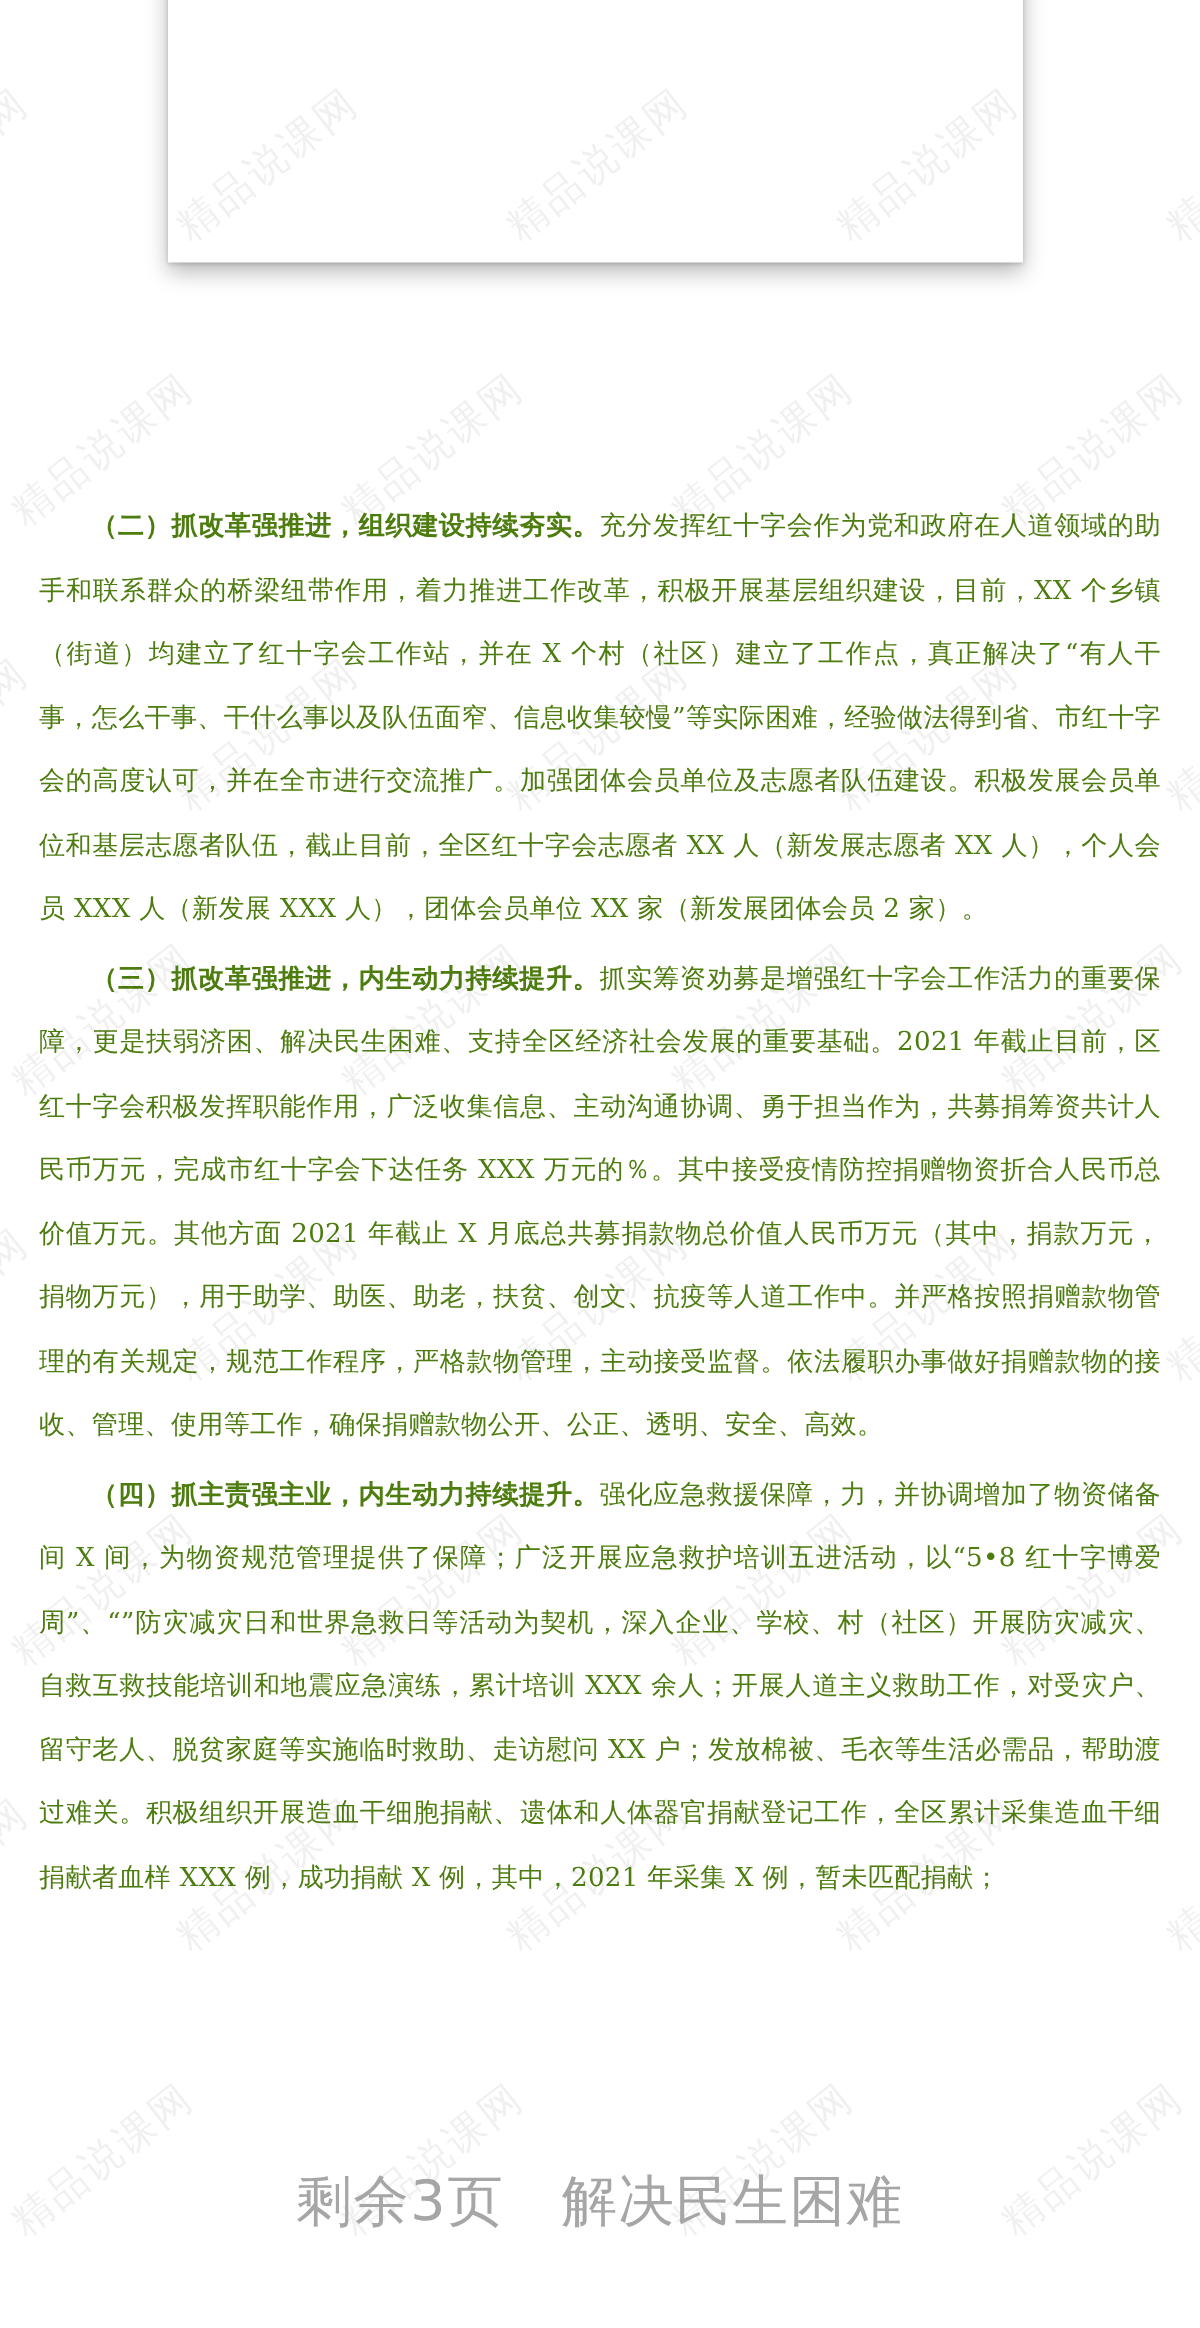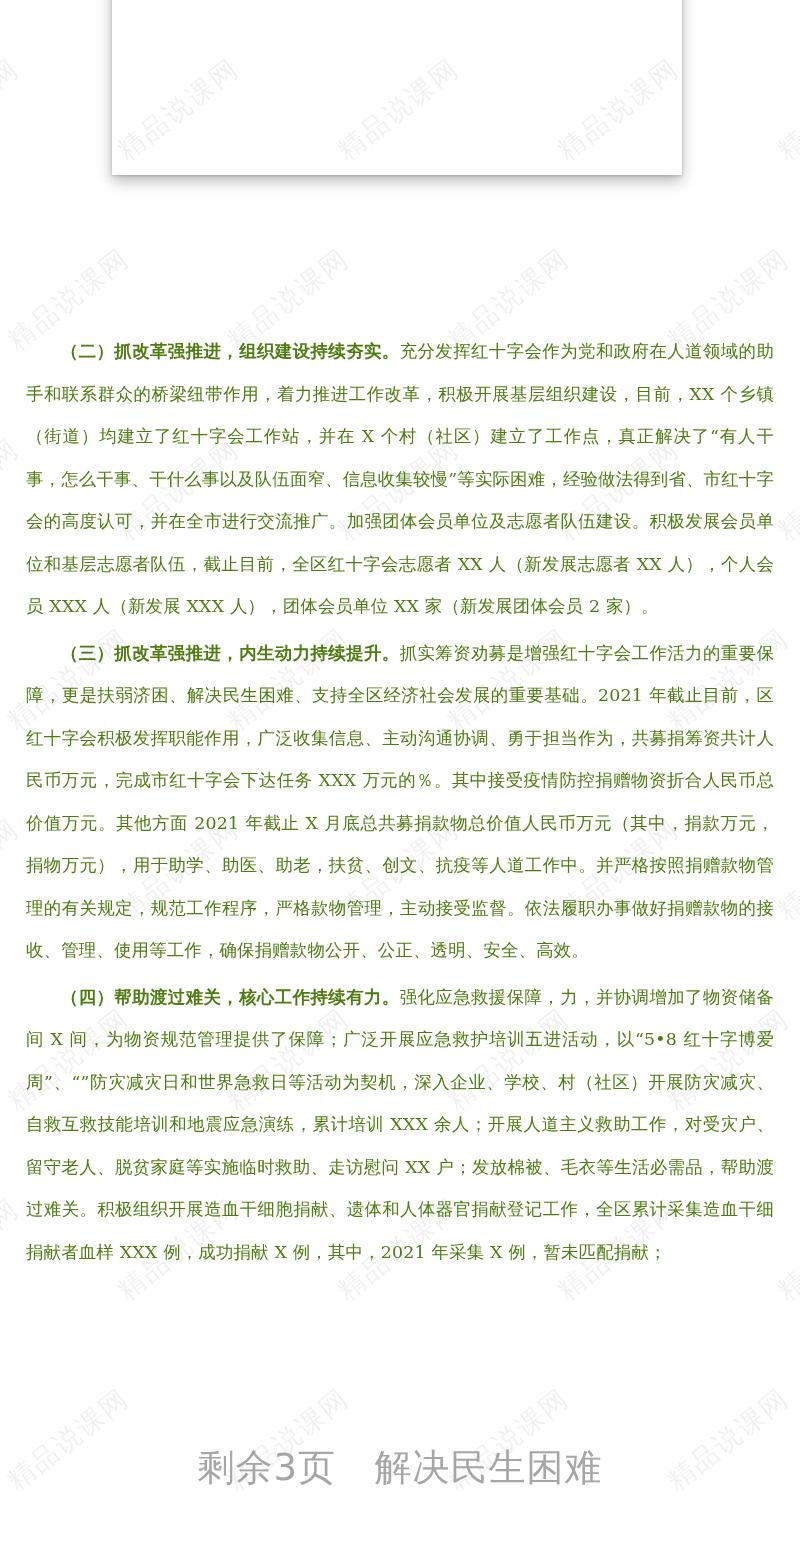--- a/index.html
+++ b/index.html
@@ -125,21 +125,21 @@
 
   <p class="para">
     <span class="lead">（二）抓改革强推进，组织建设持续夯实。</span><span>充分发挥红十字会作为党和政府在人道领域的助手和联系群众的桥梁纽带作用，着力推进工作改革，积极开展基层组织建设，目前，XX 个乡镇（街道）均建立了红十字会工作站，并在 X 个村（社区）建立了工作点，真正解决了“有人干事，怎么干事、干什么事以及队伍面窄、信息收集较慢”等实际困难，经验做法得到省、市红十字会的高度认可，并在全市进行交流推广。加强团体会员单位及志愿者队伍建设。积极发展会员单位和基层志愿者队伍，截止目前，全区红十字会志愿者 XX 人（新发展志愿者 XX 人），个人会员 XXX 人（新发展 XXX 人），团体会员单位 XX 家（新发展团体会员 2 家）。</span>
   </p>
 
   <p class="para">
     <span class="lead">（三）抓改革强推进，内生动力持续提升。</span><span>抓实筹资劝募是增强红十字会工作活力的重要保障，更是扶弱济困、解决民生困难、支持全区经济社会发展的重要基础。2021 年截止目前，区红十字会积极发挥职能作用，广泛收集信息、主动沟通协调、勇于担当作为，共募捐筹资共计人民币万元，完成市红十字会下达任务 XXX 万元的％。其中接受疫情防控捐赠物资折合人民币总价值万元。其他方面 2021 年截止 X 月底总共募捐款物总价值人民币万元（其中，捐款万元，捐物万元），用于助学、助医、助老，扶贫、创文、抗疫等人道工作中。并严格按照捐赠款物管理的有关规定，规范工作程序，严格款物管理，主动接受监督。依法履职办事做好捐赠款物的接收、管理、使用等工作，确保捐赠款物公开、公正、透明、安全、高效。</span>
   </p>
 
   <p class="para">
-    <span class="lead">（四）帮助渡过难关，核心工作持续有力。</span><span>强化应急救援保障，力，并协调增加了物资储备间 X 间，为物资规范管理提供了保障；广泛开展应急救护培训五进活动，以“5•8 红十字博爱周”、“”防灾减灾日和世界急救日等活动为契机，深入企业、学校、村（社区）开展防灾减灾、自救互救技能培训和地震应急演练，累计培训 XXX 余人；开展人道主义救助工作，对受灾户、留守老人、脱贫家庭等实施临时救助、走访慰问 XX 户；发放棉被、毛衣等生活必需品，帮助渡过难关。积极组织开展造血干细胞捐献、遗体和人体器官捐献登记工作，全区累计采集造血干细捐献者血样 XXX 例，成功捐献 X 例，其中，2021 年采集 X 例，暂未匹配捐献；</span>
+    <span class="lead">（四）抓主责强主业，内生动力持续提升。</span><span>强化应急救援保障，力，并协调增加了物资储备间 X 间，为物资规范管理提供了保障；广泛开展应急救护培训五进活动，以“5•8 红十字博爱周”、“”防灾减灾日和世界急救日等活动为契机，深入企业、学校、村（社区）开展防灾减灾、自救互救技能培训和地震应急演练，累计培训 XXX 余人；开展人道主义救助工作，对受灾户、留守老人、脱贫家庭等实施临时救助、走访慰问 XX 户；发放棉被、毛衣等生活必需品，帮助渡过难关。积极组织开展造血干细胞捐献、遗体和人体器官捐献登记工作，全区累计采集造血干细捐献者血样 XXX 例，成功捐献 X 例，其中，2021 年采集 X 例，暂未匹配捐献；</span>
   </p>
 
 </div>
 
 <div id="watermark-layer">
     <span class="wm" style="left: -110px; top: 140px;">精品说课网</span>
     <span class="wm" style="left: 110px; top: 140px;">精品说课网</span>
     <span class="wm" style="left: 330px; top: 140px;">精品说课网</span>
     <span class="wm" style="left: 550px; top: 140px;">精品说课网</span>
     <span class="wm" style="left: 770px; top: 140px;">精品说课网</span>

